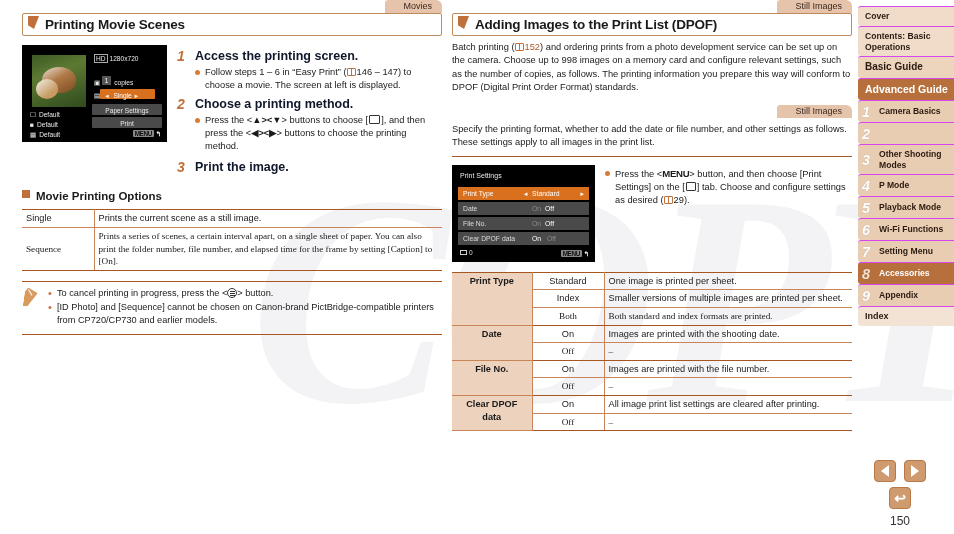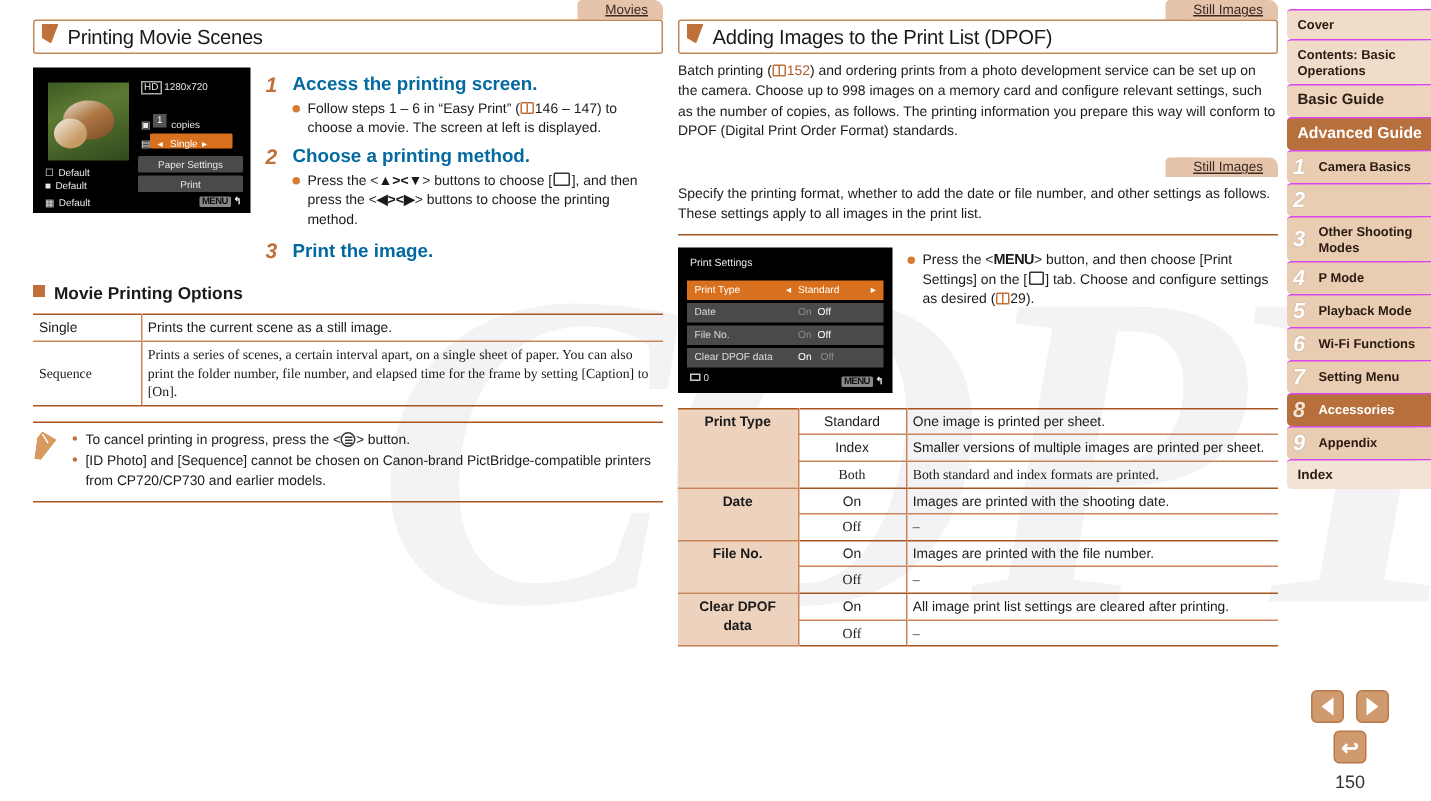--- a/index.html
+++ b/index.html
@@ -48,21 +48,20 @@
     background: #e5c4ab;
     color: #3b2a22;
     font-size: 9px;
     line-height: 13px;
     text-align: center;
     border-radius: 3px 6px 0 0;
     position: relative;
     display: inline-block;
     padding: 0 10px 0 18px;
     margin-left: auto;
-    text-decoration: underline;
   }
   .tab-pill::before {
     content: "";
     position: absolute;
     left: 0; top: 0;
     width: 13px; height: 13px;
     background: #e5c4ab;
     transform: skewX(-25deg);
     transform-origin: bottom left;
     border-radius: 3px 0 0 0;
@@ -82,21 +81,21 @@
   }
   .h1-box .flag {
     position: absolute;
     left: 5px; top: 2px;
     width: 11px; height: 13px;
     background: #c0703a;
     clip-path: polygon(0 0, 100% 0, 55% 100%, 0 72%);
   }
   .h1-box .h1-text {
     font-size: 13.5px;
-    font-weight: normal;
+    font-weight: bold;
     color: #1a1a1a;
     letter-spacing: -0.2px;
   }
 
   
   .h2 {
     display: flex;
     align-items: center;
     margin-top: 8px;
     position: relative;
@@ -150,21 +149,21 @@
     color: #c0703a;
     font-size: 14px;
     font-weight: bold;
     font-style: italic;
     line-height: 16px;
     text-align: left;
   }
   .step-title {
     font-size: 12.5px;
     font-weight: bold;
-    color: #0369a1;
+    color: #0f172a;
     line-height: 16px;
   }
   .bullet-row {
     display: flex;
     margin-top: 2px;
     padding-left: 18px;
   }
   .dot {
     flex: 0 0 10px;
     width: 10px;

